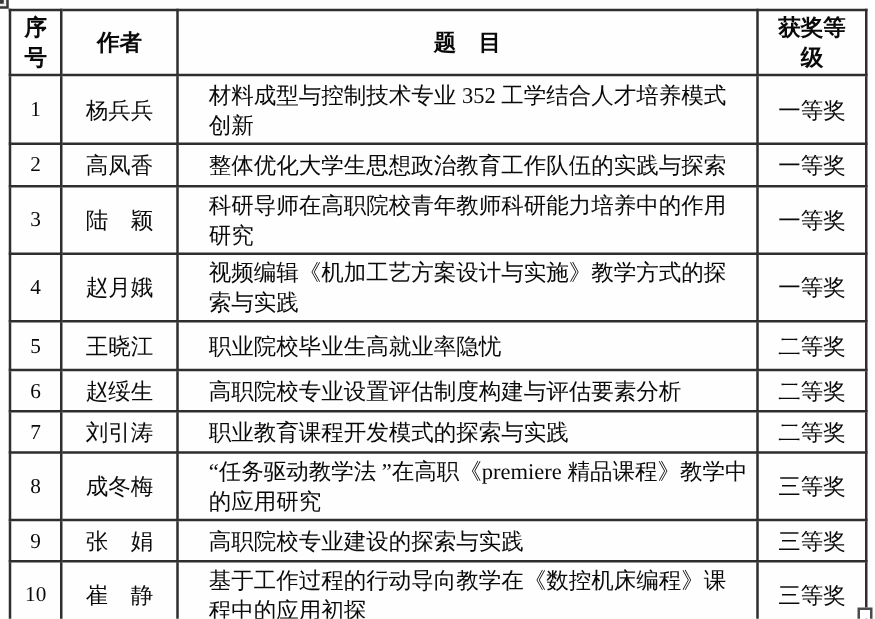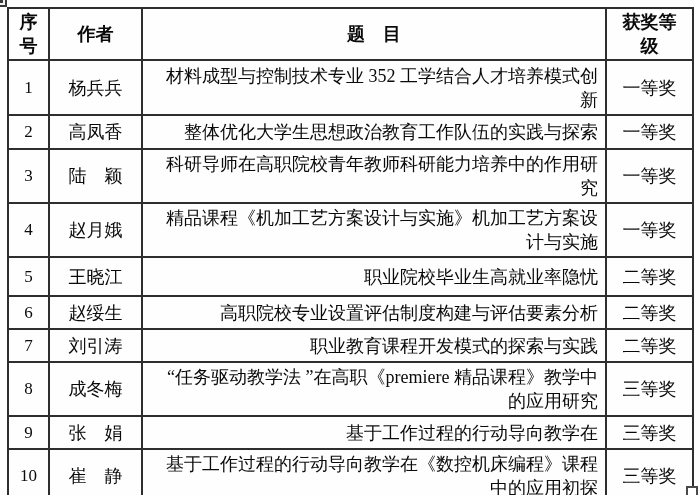--- a/index.html
+++ b/index.html
@@ -43,22 +43,22 @@
     padding: 1px 2px;
   }
   .award-table td.no {
     text-align: center;
     font-size: 17px;
   }
   .award-table td.auth {
     text-align: center;
   }
   .award-table td.title {
-    text-align: right;
-    padding: 2px 7px 2px 8px;
+    text-align: left;
+    padding: 2px 7px 2px 24px;
   }
   .award-table td.award {
     text-align: center;
   }
 
   
   .move-handle {
     position: absolute;
     left: -4px;
     top: -4px;
@@ -123,21 +123,21 @@
   </tr>
   <tr style="height:51px">
     <td class="no">3</td>
     <td class="auth">陆　颖</td>
     <td class="title">科研导师在高职院校青年教师科研能力培养中的作用研究</td>
     <td class="award">一等奖</td>
   </tr>
   <tr style="height:49px">
     <td class="no">4</td>
     <td class="auth">赵月娥</td>
-    <td class="title">精品课程《机加工艺方案设计与实施》机加工艺方案设计与实施</td>
+    <td class="title">视频编辑《机加工艺方案设计与实施》教学方式的探索与实践</td>
     <td class="award">一等奖</td>
   </tr>
   <tr style="height:39px">
     <td class="no">5</td>
     <td class="auth">王晓江</td>
     <td class="title">职业院校毕业生高就业率隐忧</td>
     <td class="award">二等奖</td>
   </tr>
   <tr style="height:33px">
     <td class="no">6</td>
@@ -153,21 +153,21 @@
   </tr>
   <tr style="height:53px">
     <td class="no">8</td>
     <td class="auth">成冬梅</td>
     <td class="title">“任务驱动教学法 ”在高职《premiere 精品课程》教学中的应用研究</td>
     <td class="award">三等奖</td>
   </tr>
   <tr style="height:33px">
     <td class="no">9</td>
     <td class="auth">张　娟</td>
-    <td class="title">基于工作过程的行动导向教学在</td>
+    <td class="title">高职院校专业建设的探索与实践</td>
     <td class="award">三等奖</td>
   </tr>
   <tr style="height:50px">
     <td class="no">10</td>
     <td class="auth">崔　静</td>
     <td class="title">基于工作过程的行动导向教学在《数控机床编程》课程中的应用初探</td>
     <td class="award">三等奖</td>
   </tr>
 </tbody>
   </table>

